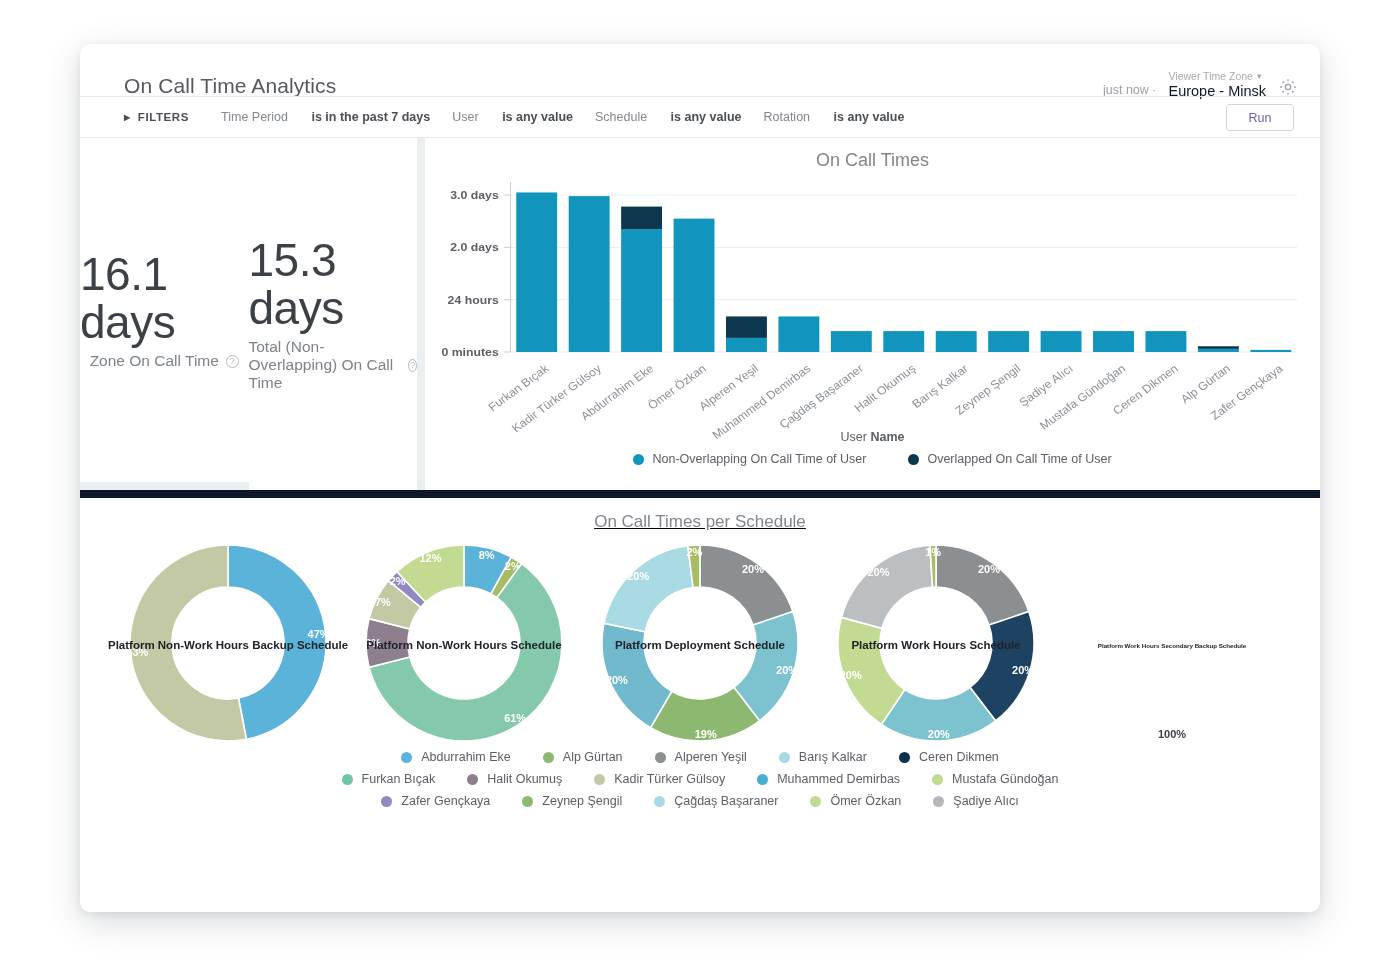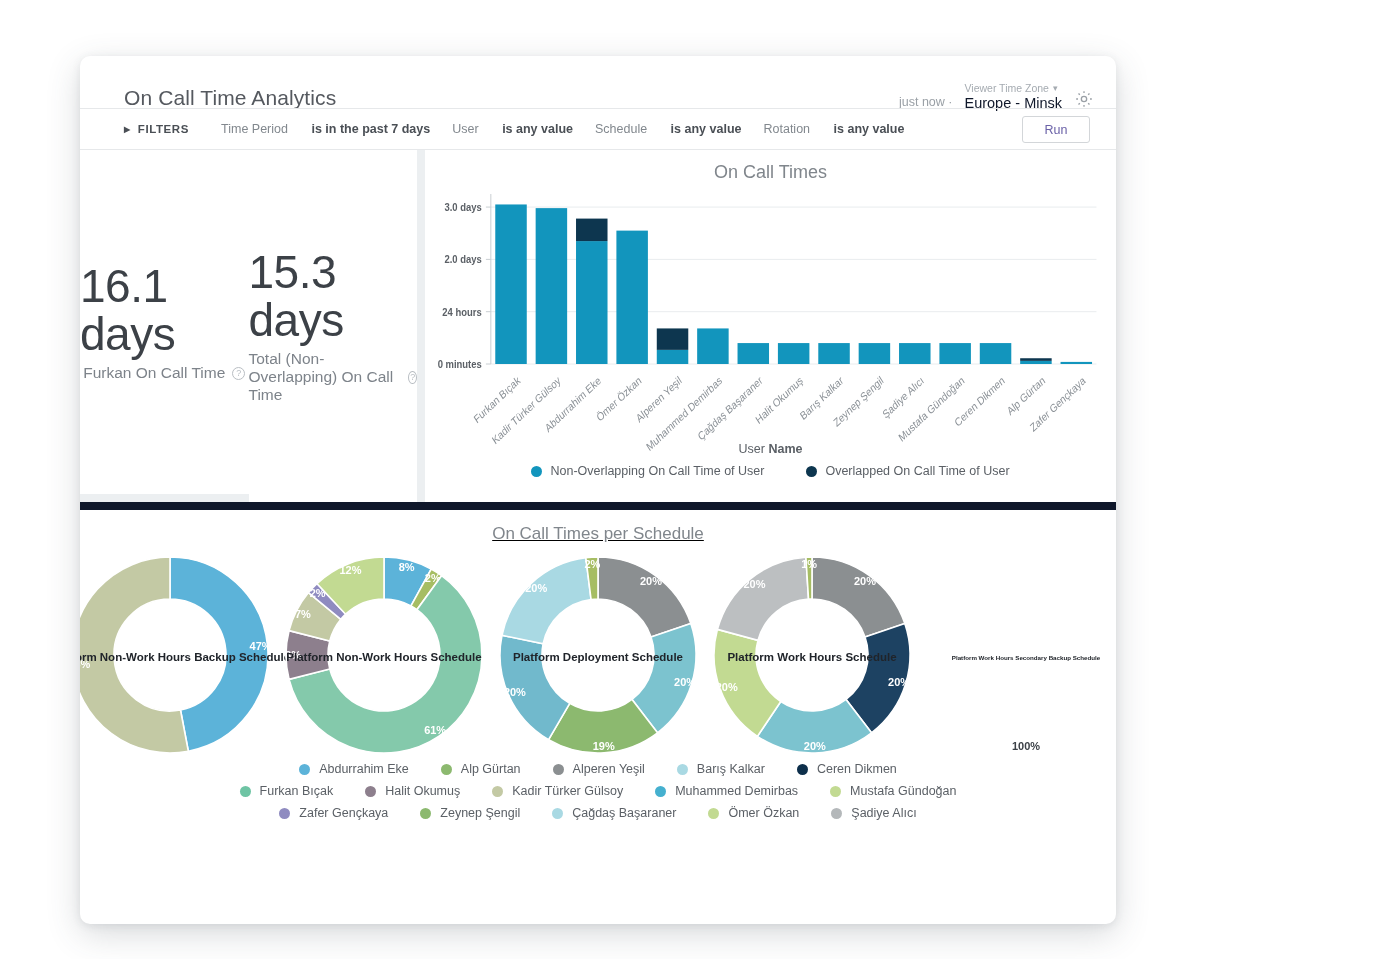--- a/index.html
+++ b/index.html
@@ -10,22 +10,22 @@
     overflow: hidden;
   }
   #root {
     position: relative;
     width: 1400px; height: 959px;
     background: #ffffff;
   }
   
   .window {
     position: absolute;
-    left: 80px; top: 56px;
-    width: 1036px; height: 868px;
+    left: 80px; top: 44px;
+    width: 1240px; height: 868px;
     background: #ffffff;
     border-radius: 10px;
     box-shadow: 0 10px 34px rgba(60,70,80,0.20), 0 2px 8px rgba(60,70,80,0.10);
     overflow: hidden;
   }
   
   .header {
     position: relative;
     height: 52px;
     padding: 0 28px;
@@ -220,21 +220,21 @@
     </div>
 
     <div class="body">
 
       <div class="top-row">
 
         <div class="kpi-col">
           <div class="kpi first">
             <div class="kpi-value">16.1 days</div>
             <div class="kpi-label">
-              <span>Furkan On Call Time</span>
+              <span>Zone On Call Time</span>
               <span class="qmark">?</span>
             </div>
           </div>
           <div class="kpi">
             <div class="kpi-value">15.3 days</div>
             <div class="kpi-label">
               <span>Total (Non-Overlapping) On Call Time</span>
               <span class="qmark">?</span>
             </div>
           </div>

